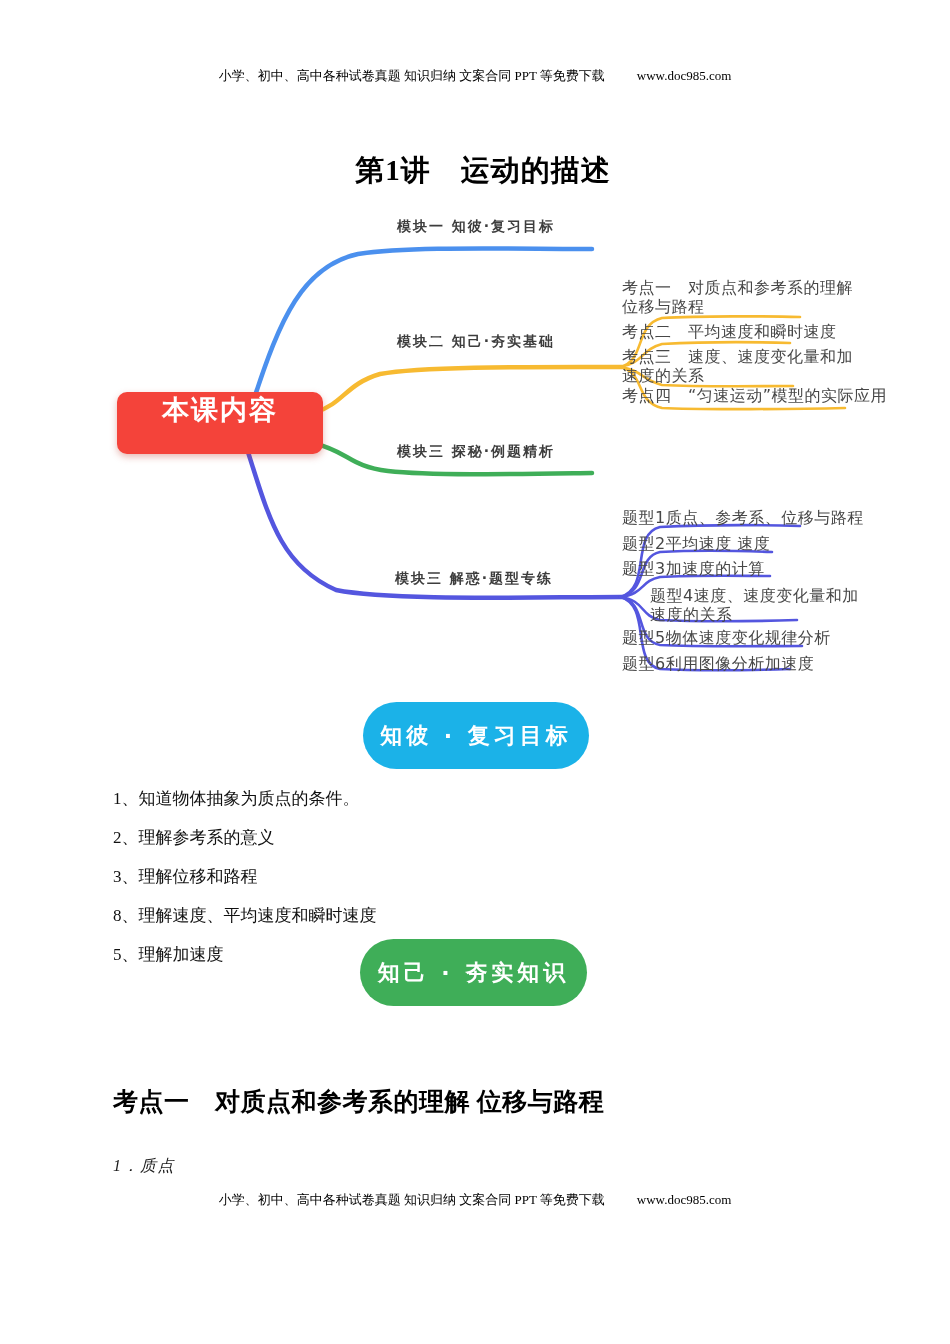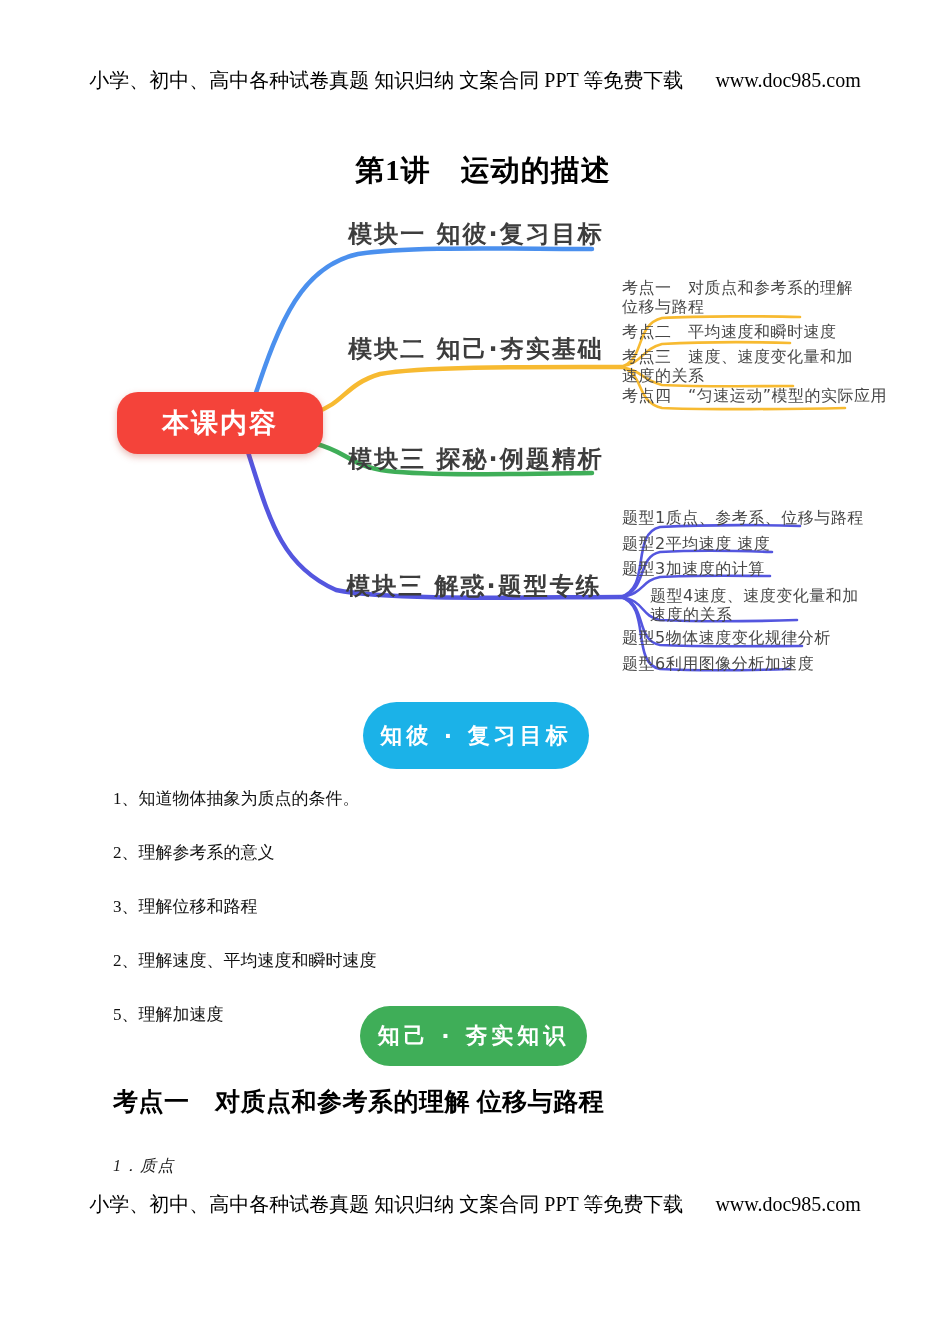--- a/index.html
+++ b/index.html
@@ -1,70 +1,70 @@
 <!DOCTYPE html>
 <html style="--red: #F4433A; --blue: #4B90EE; --yellow: #F7BA31; --green: #3FAE58; --purple: #5456DF; --cyan: #1BB2E8; --ink: #3D3D3D;"><head>
 <meta charset="utf-8">
 <style>
   html,body{margin:0;padding:0;background:#fff;}
   .page{position:relative;width:950px;height:1344px;background:#ffffff;overflow:hidden;
         font-family:"Liberation Serif","DejaVu Serif",serif;color:#000;}
 
   
   .docline{position:absolute;left:0;width:100%;display:flex;justify-content:center;
-           align-items:baseline;gap:32px;font-size:20px;white-space:nowrap;}
+           align-items:baseline;gap:32px;font-size:13px;white-space:nowrap;}
   .docline.header{top:67px;}
   .docline.footer{top:1191px;}
   .site-url{color:#000;text-decoration:none;}
 
   
   .title{position:absolute;top:143px;left:0;width:100%;margin:8px;text-align:center;
          font-size:29px;font-weight:bold;letter-spacing:1px;}
 
   
   .map-svg{position:absolute;left:0;top:0;width:950px;height:1344px;pointer-events:none;}
   .map-svg path{fill:none;stroke-linecap:round;stroke-linejoin:round;}
   .curve{stroke-width:4.5px;}
   .fan{stroke-width:2.6px;}
 
   
   .root-node{position:absolute;left:117px;top:392px;width:206px;height:62px;
-             background:var(--red);border-radius:21px;display:flex;align-items:center;
+             background:var(--red);border-radius:10px;display:flex;align-items:flex-start;
              justify-content:center;box-shadow:0 3px 7px rgba(190,55,40,.35);}
   .root-node span{color:#fff;font-family:"Liberation Sans","DejaVu Sans",sans-serif;
              font-size:27px;font-weight:bold;letter-spacing:2px;}
 
   
   .branch{position:absolute;width:262px;text-align:center;
           font-family:"DejaVu Sans","Liberation Sans",sans-serif;
-          font-size:24px;font-weight:bold;letter-spacing:2px;color:var(--ink);}
+          font-size:14px;font-weight:bold;letter-spacing:2px;color:var(--ink);}
   .b1{left:345px;top:218px;}
   .b2{left:345px;top:333px;}
   .b3{left:345px;top:443px;}
   .b4{left:343px;top:570px;}
 
   
   .leaf{position:absolute;left:622px;font-family:"DejaVu Sans","Liberation Sans",sans-serif;
         font-size:16px;line-height:18.5px;color:#474747;white-space:pre-line;
         letter-spacing:.5px;}
   .k1{top:279px;} .k2{top:323px;} .k3{top:348px;} .k4{top:387px;}
   .t1{top:509px;} .t2{top:535px;} .t3{top:560px;} .t4{top:587px;margin-left:28px;}
   .t5{top:629px;} .t6{top:655px;}
 
   
   .pill{position:absolute;display:flex;align-items:center;justify-content:center;
         border-radius:34px;}
   .pill span{color:#fff;font-family:"DejaVu Sans","Liberation Sans",sans-serif;
         font-size:22px;font-weight:bold;letter-spacing:4px;}
   .pill-blue{left:363px;top:702px;width:226px;height:67px;background:var(--cyan);}
-  .pill-green{left:360px;top:1006px;width:227px;height:60px;background:var(--green);align-items:center;}
+  .pill-green{left:360px;top:939px;width:227px;height:67px;background:var(--green);align-items:center;}
 
   
   .objectives{position:absolute;left:113px;top:788px;display:flex;flex-direction:column;
-              gap:33px;font-size:17px;line-height:21px;color:#111;}
+              gap:18px;font-size:17px;line-height:21px;color:#111;}
 
   
   .kd-heading{position:absolute;left:113px;top:1085px;margin:0;font-size:25px;
               font-weight:bold;letter-spacing:.5px;color:#000;}
 
   
   .sub-item{position:absolute;left:113px;top:1156px;font-size:16px;font-style:italic;
             letter-spacing:1.5px;color:#1a1a1a;}
 </style>
 </head>
@@ -125,21 +125,21 @@
   <div class="leaf t6">题型6利用图像分析加速度</div>
 
   <div class="pill pill-blue">
     <span>知彼 · 复习目标</span>
   </div>
 
   <div class="objectives">
     <div>1、知道物体抽象为质点的条件。</div>
     <div>2、理解参考系的意义</div>
     <div>3、理解位移和路程</div>
-    <div>2、理解速度、平均速度和瞬时速度</div>
+    <div>8、理解速度、平均速度和瞬时速度</div>
     <div>5、理解加速度</div>
   </div>
 
   <div class="pill pill-green">
     <span>知己 · 夯实知识</span>
   </div>
 
   <h2 class="kd-heading">考点一　对质点和参考系的理解 位移与路程</h2>
 
   <div class="sub-item">1．质点</div>

